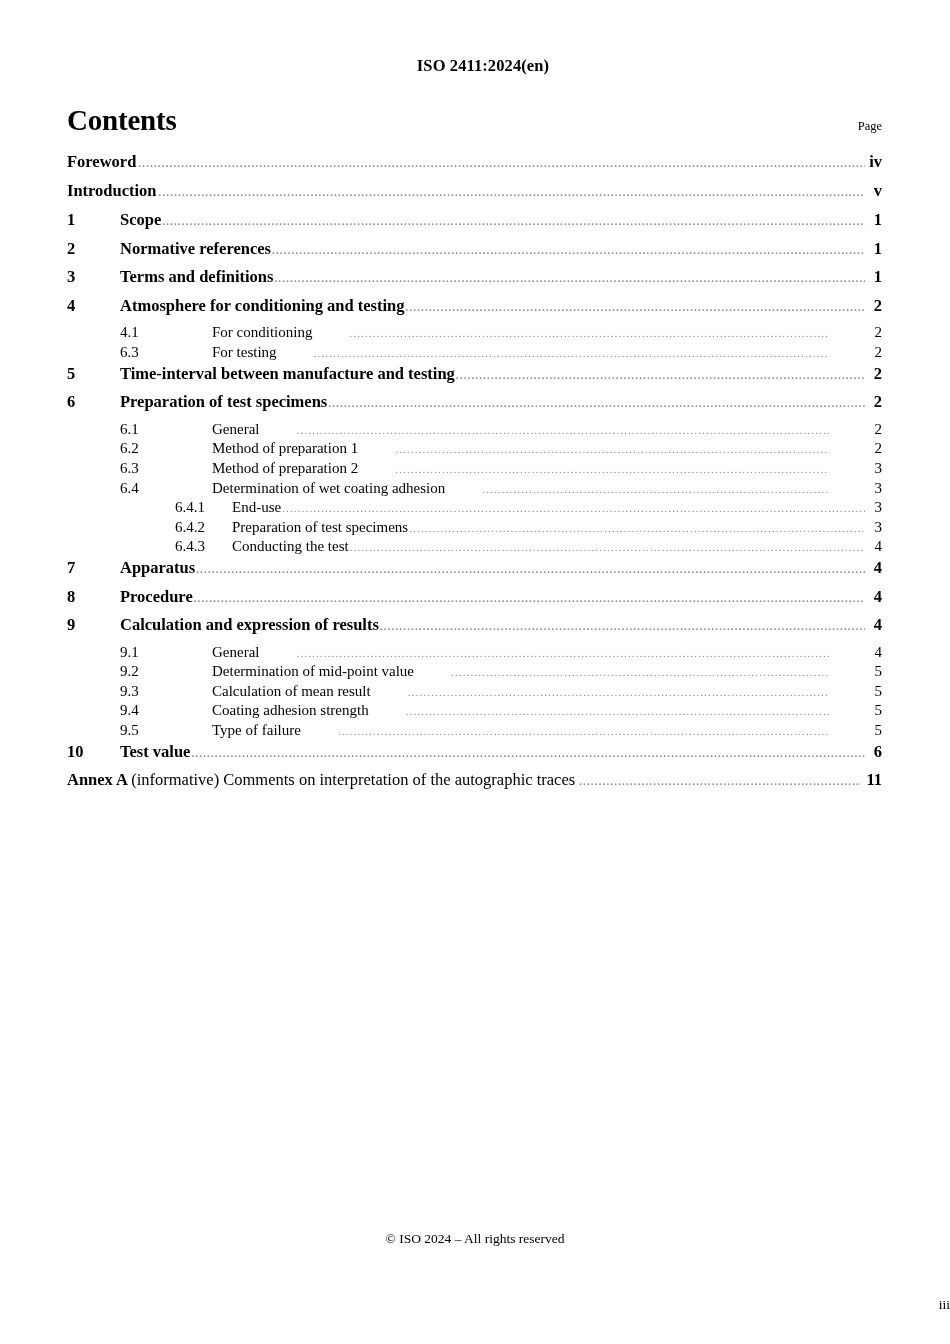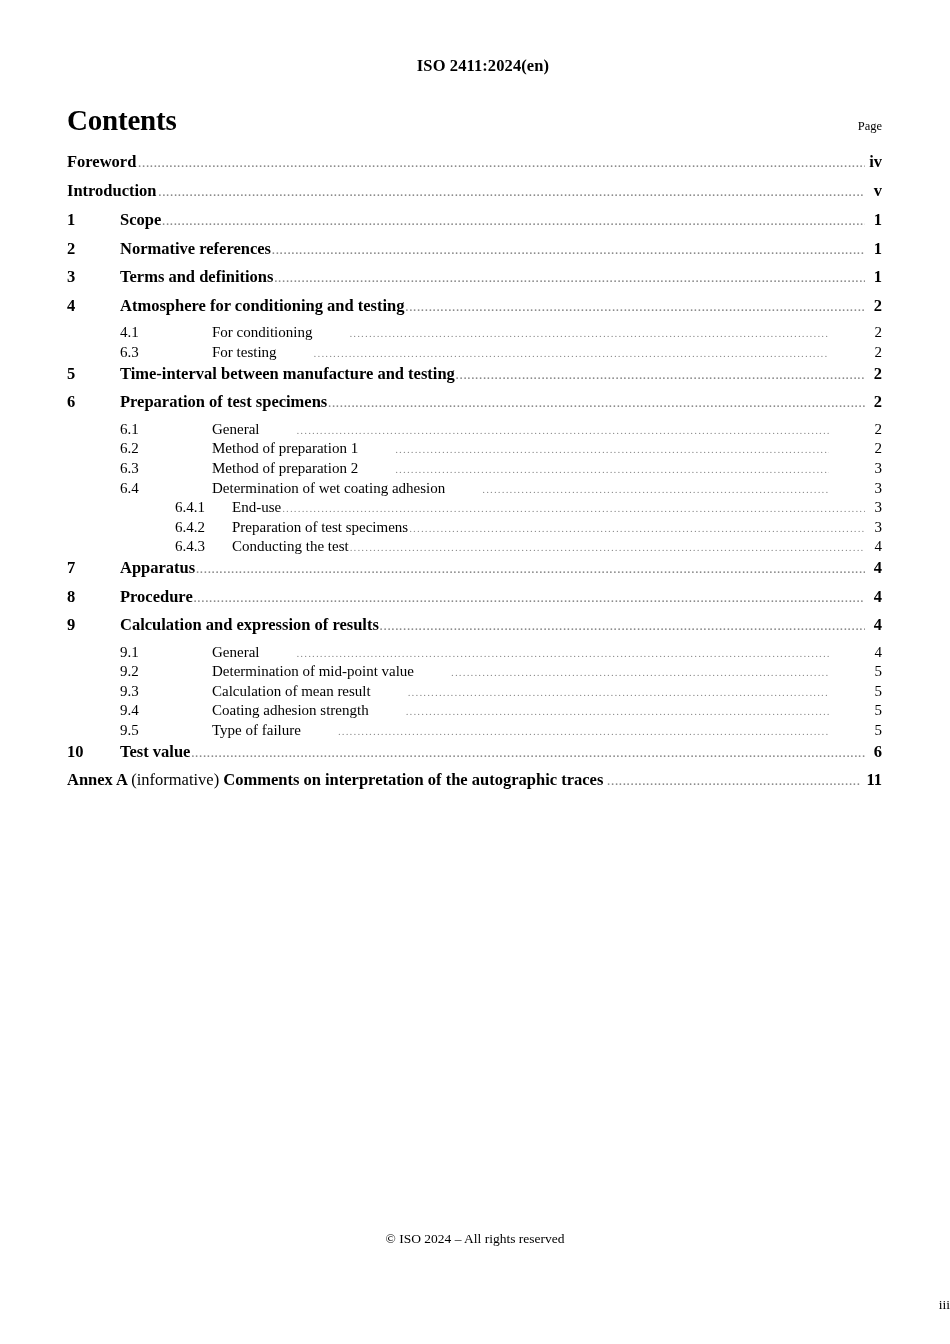--- a/index.html
+++ b/index.html
@@ -144,21 +144,21 @@
     height: 30px;
     font-size: 16.5px;
     font-weight: bold;
   }
   .lvl-annex .title { padding-right: 3px; }
   .lvl-annex .pg { min-width: 20px; }
   .annex-kind {
     font-weight: normal;
   }
   .annex-head { font-weight: bold; }
-  .annex-title { font-weight: bold; }
+  .annex-title { font-weight: normal; }
 
   
   .footer {
     position: absolute;
     left: 0;
     top: 1232px;
     width: 950px;
     text-align: center;
     font-size: 13.5px;
     line-height: 1.05;

